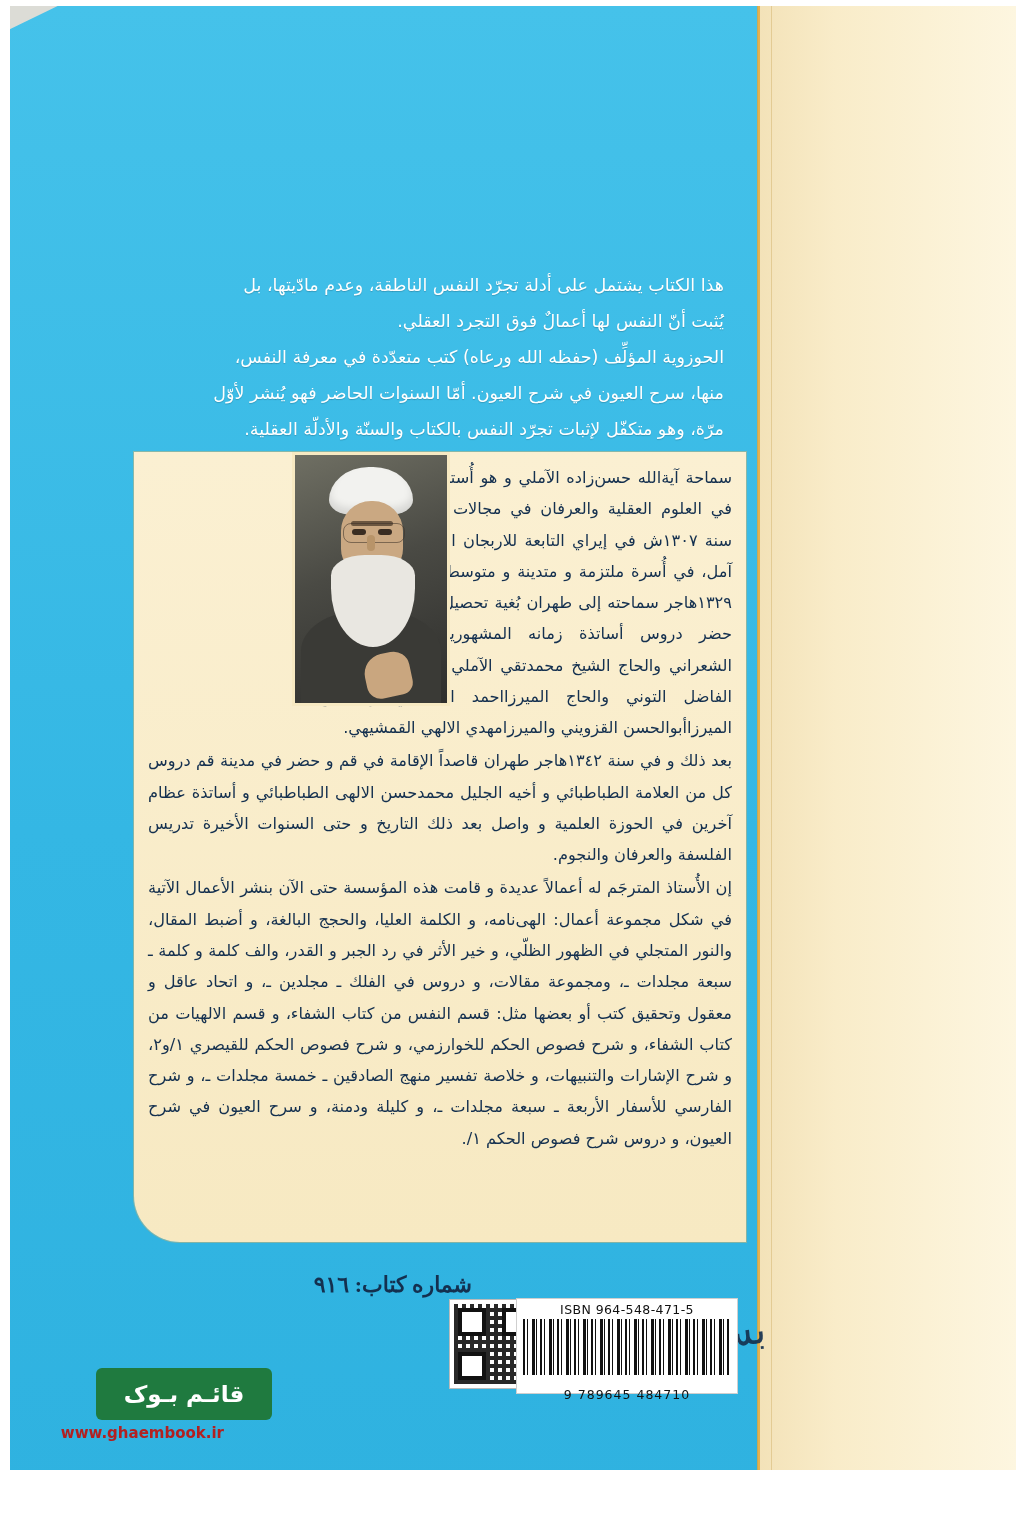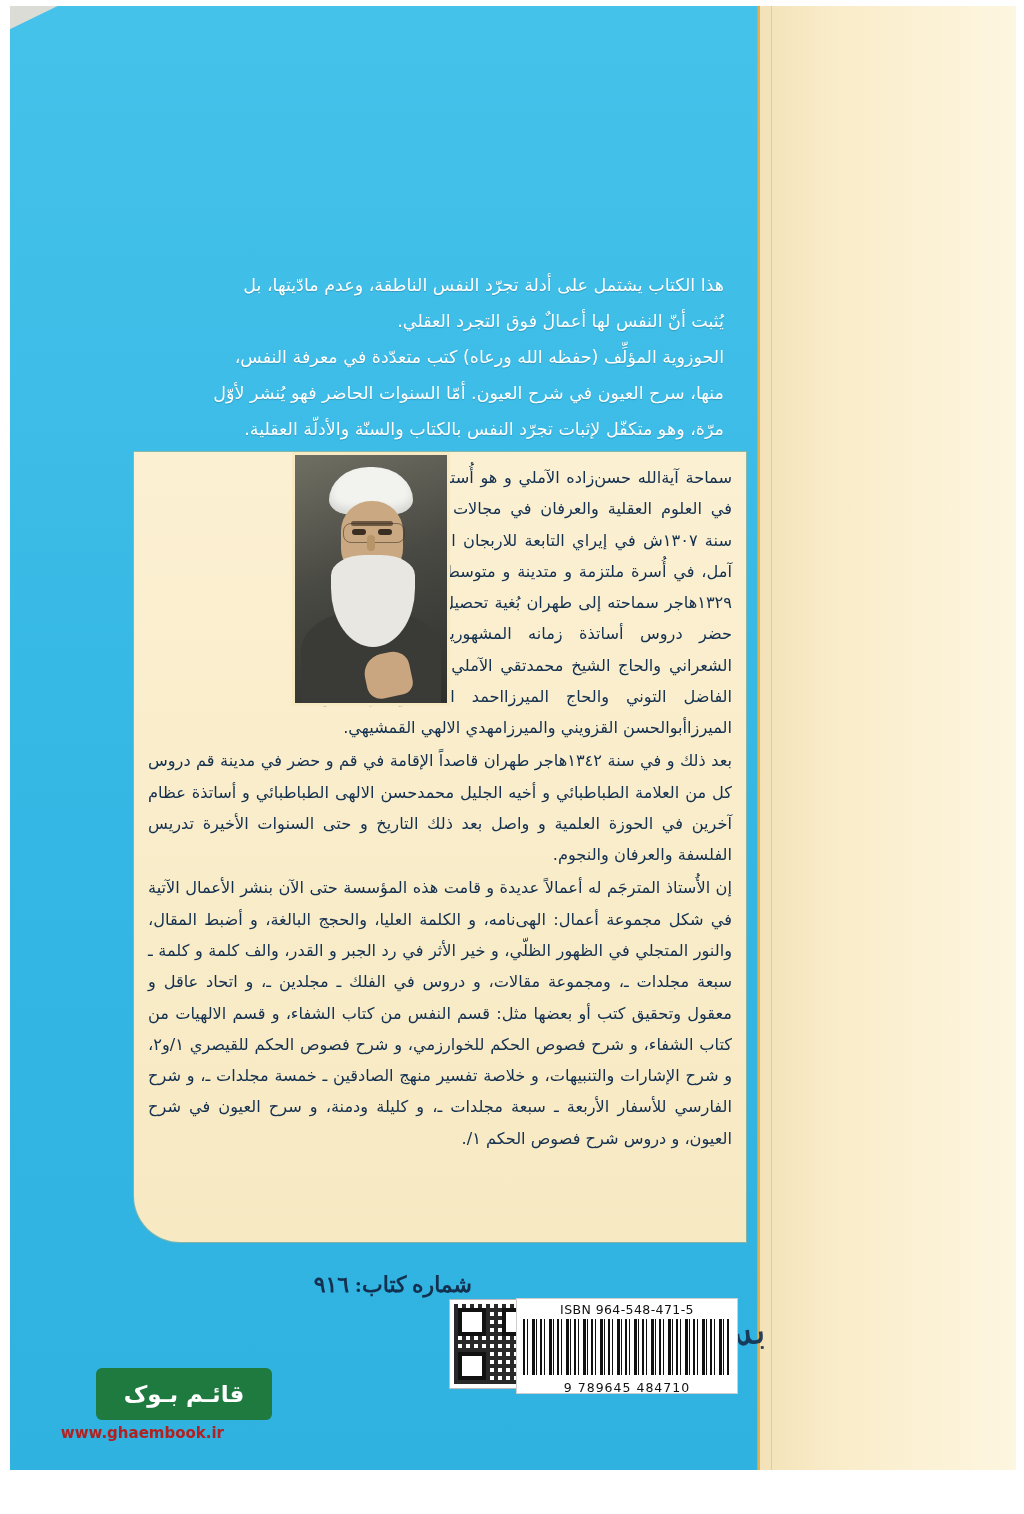--- a/index.html
+++ b/index.html
@@ -276,21 +276,21 @@
       #111 9px, #111 12px, #fff 12px, #fff 13px,
       #111 13px, #111 14px, #fff 14px, #fff 17px
     );
   }
   .ean-text {
     font-size: 12.5px;
     color: #111;
     text-align: center;
     letter-spacing: 1px;
     direction: ltr;
-    margin-top: 5px;
+    margin-top: 12px;
   }
 
   
   .logo-badge {
     position: absolute;
     left: 48px;
     top: 1368px;
     width: 176px;
     height: 52px;
     background: #1f7a3f;

